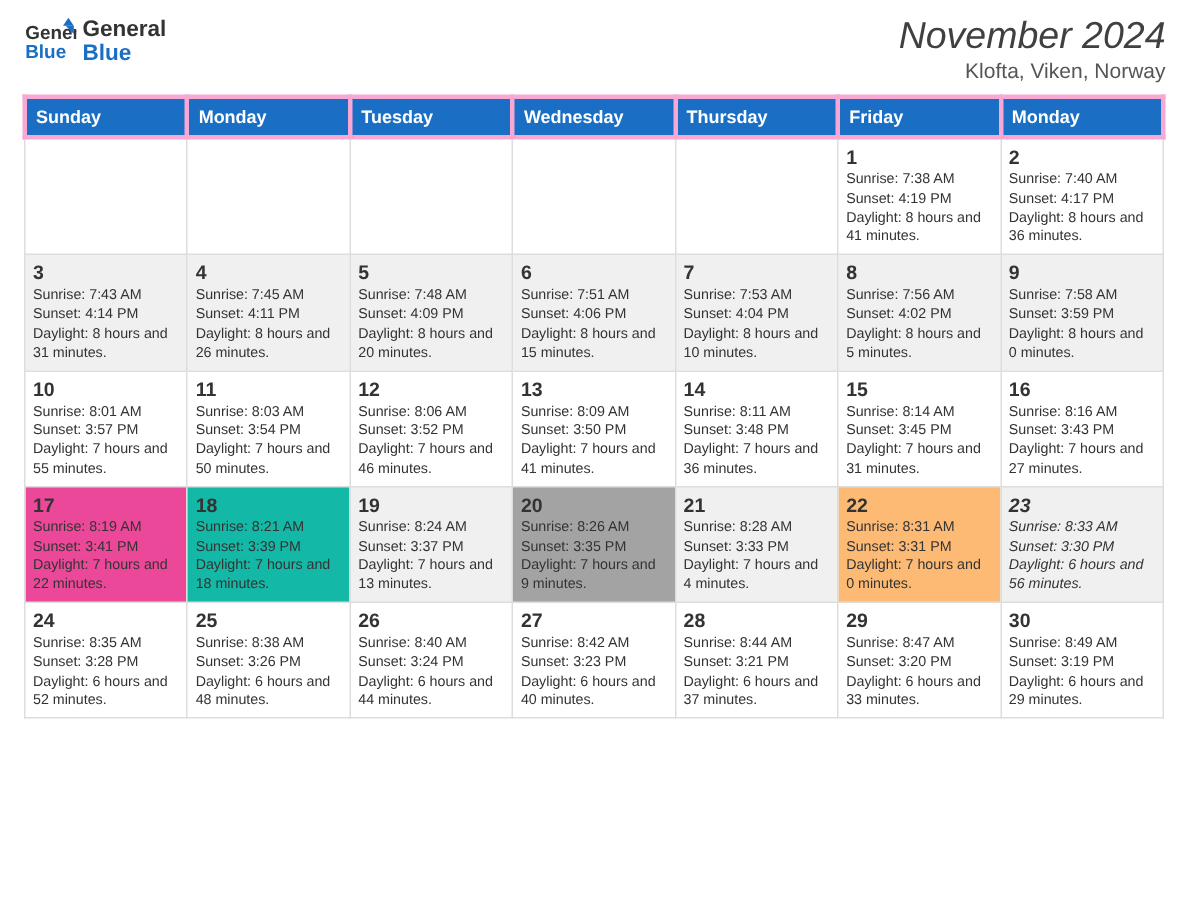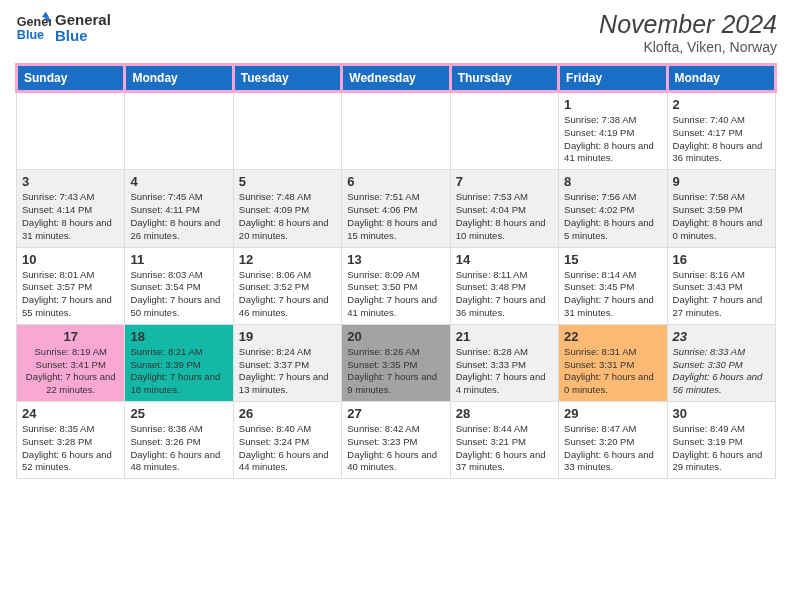--- a/index.html
+++ b/index.html
@@ -157,21 +157,21 @@
           <td>
             <span class="day-num">15</span>
             <div class="cell-info">Sunrise: 8:14 AM<br>Sunset: 3:45 PM<br>Daylight: 7 hours and 31 minutes.</div>
           </td>
           <td>
             <span class="day-num">16</span>
             <div class="cell-info">Sunrise: 8:16 AM<br>Sunset: 3:43 PM<br>Daylight: 7 hours and 27 minutes.</div>
           </td>
         </tr>
         <tr style="background: rgb(240, 240, 240);">
-          <td style="background: #f9a8d4; text-align: center;">
+          <td style="background: #ec4899;">
             <span class="day-num">17</span>
             <div class="cell-info">Sunrise: 8:19 AM<br>Sunset: 3:41 PM<br>Daylight: 7 hours and 22 minutes.</div>
           </td>
           <td style="background: #14b8a6;">
             <span class="day-num">18</span>
             <div class="cell-info">Sunrise: 8:21 AM<br>Sunset: 3:39 PM<br>Daylight: 7 hours and 18 minutes.</div>
           </td>
           <td style="background: rgb(240, 240, 240);">
             <span class="day-num">19</span>
             <div class="cell-info">Sunrise: 8:24 AM<br>Sunset: 3:37 PM<br>Daylight: 7 hours and 13 minutes.</div>

